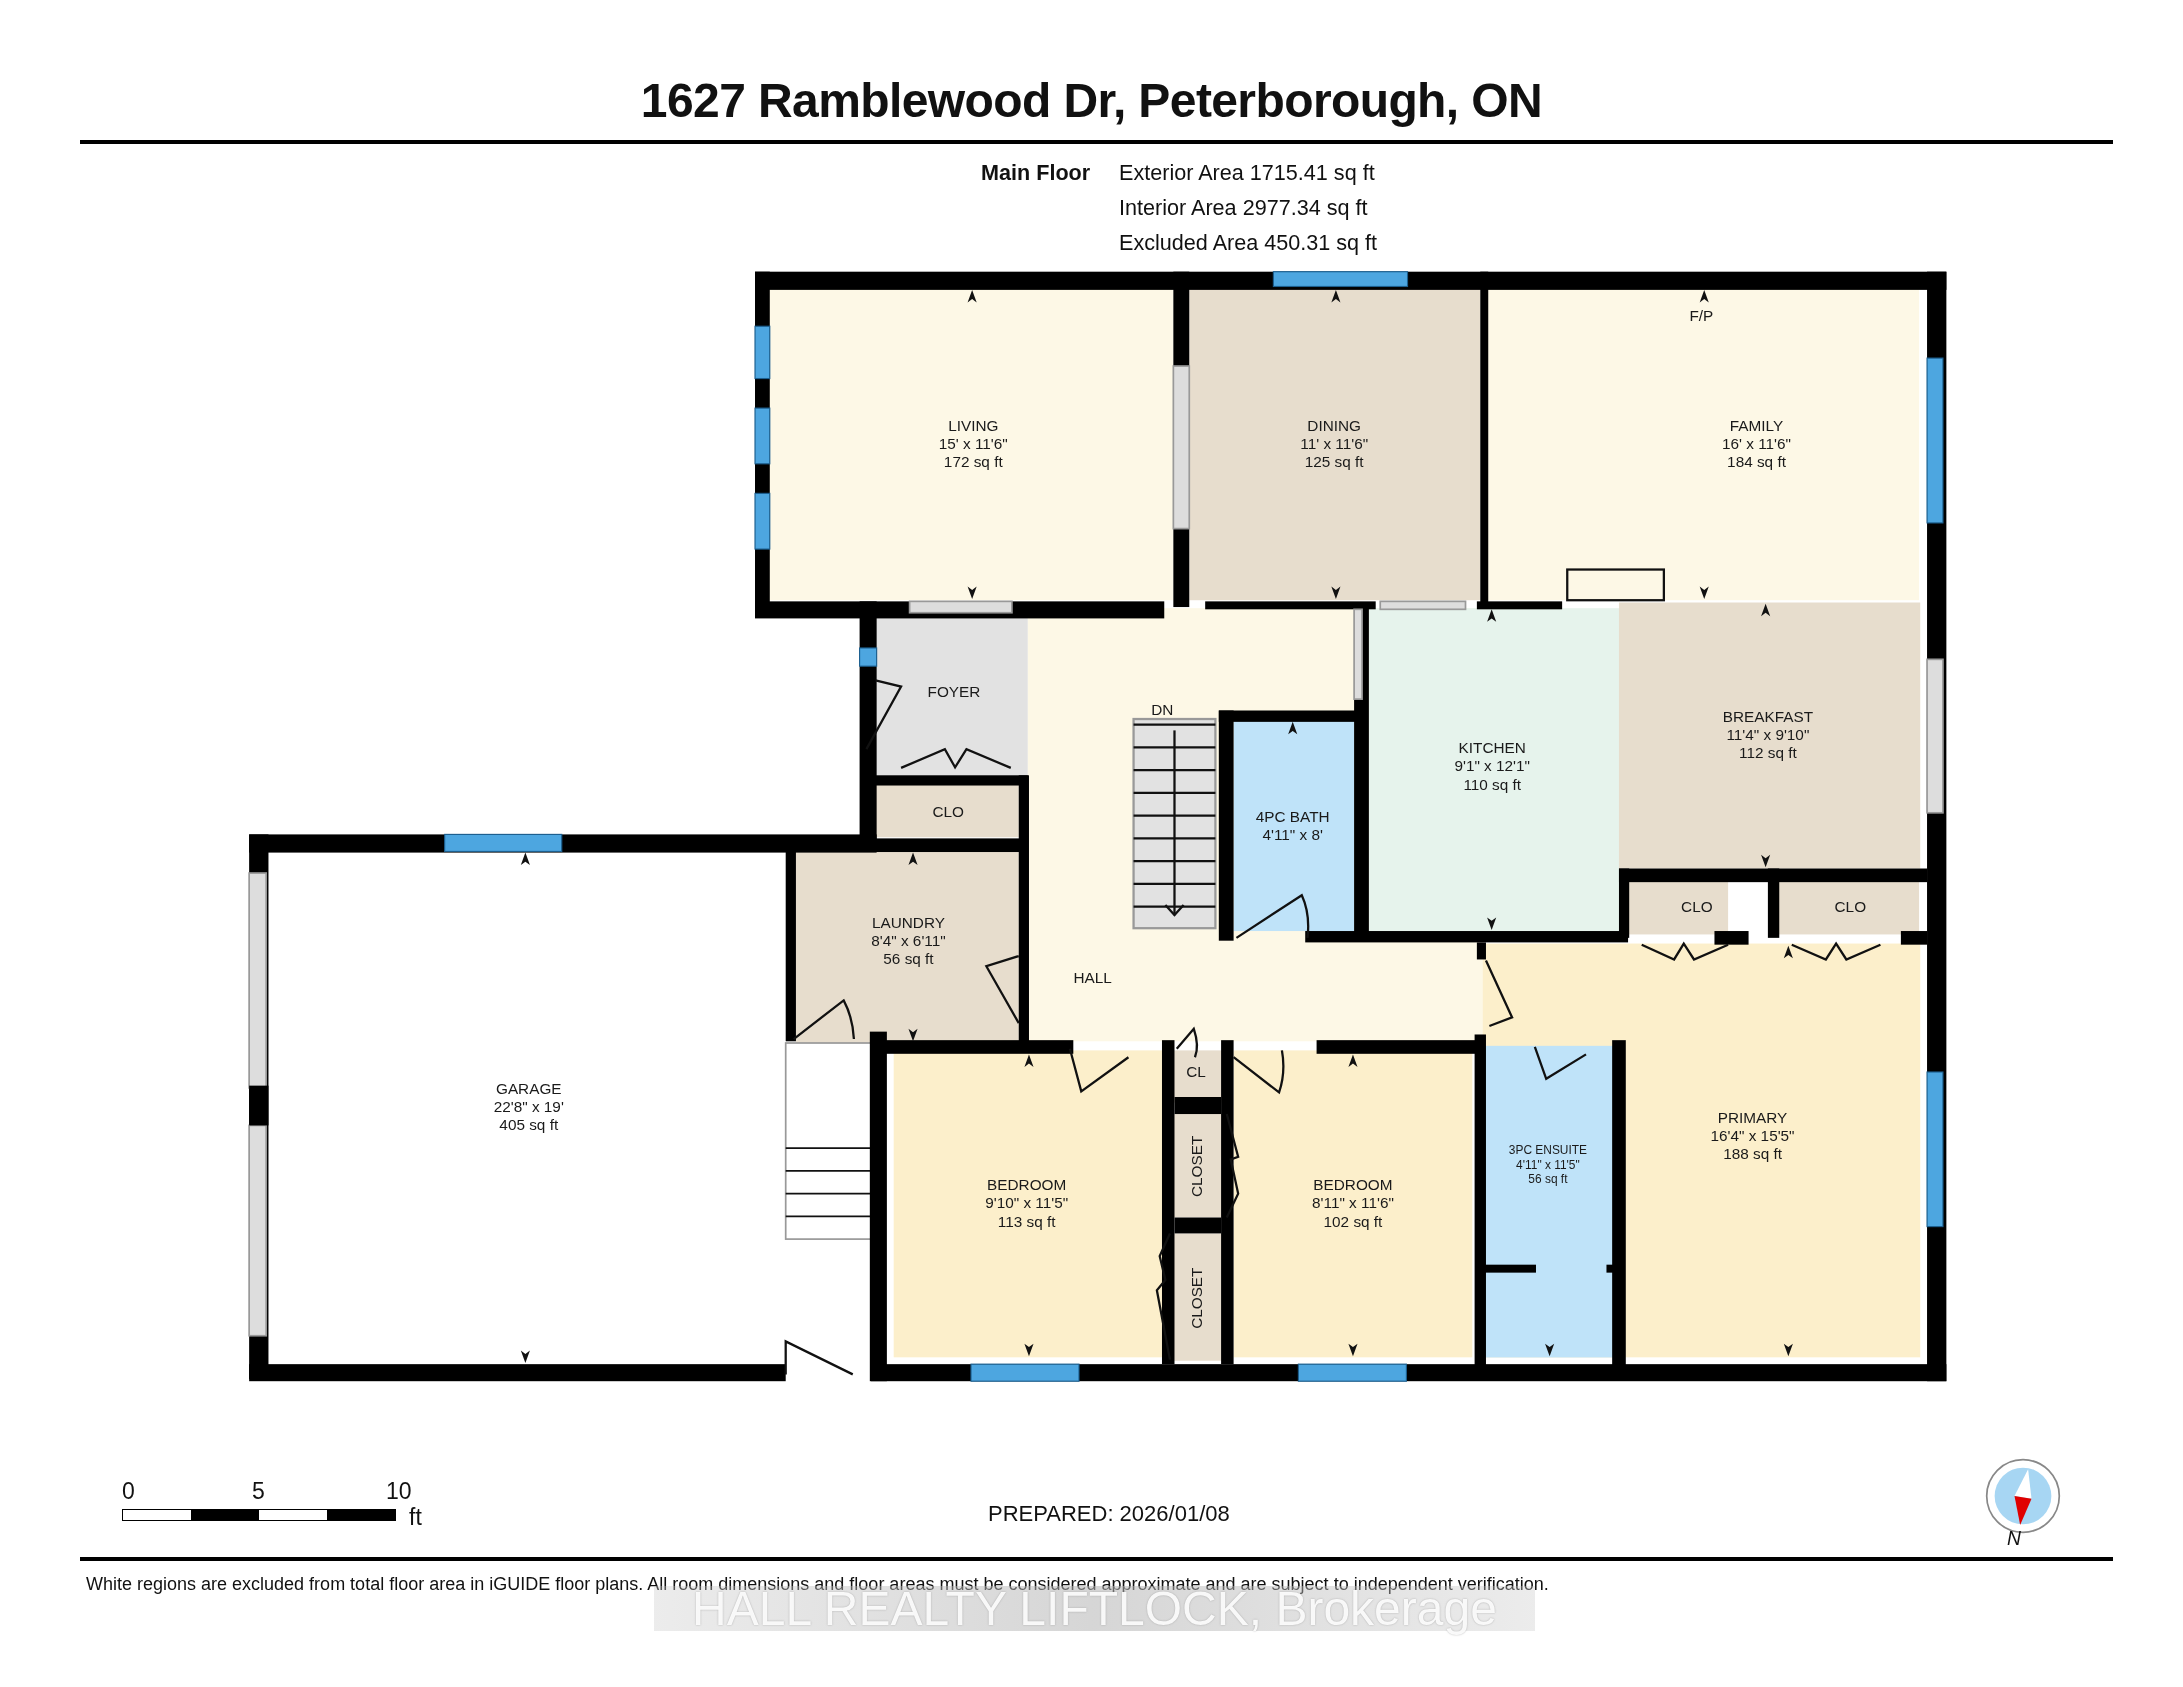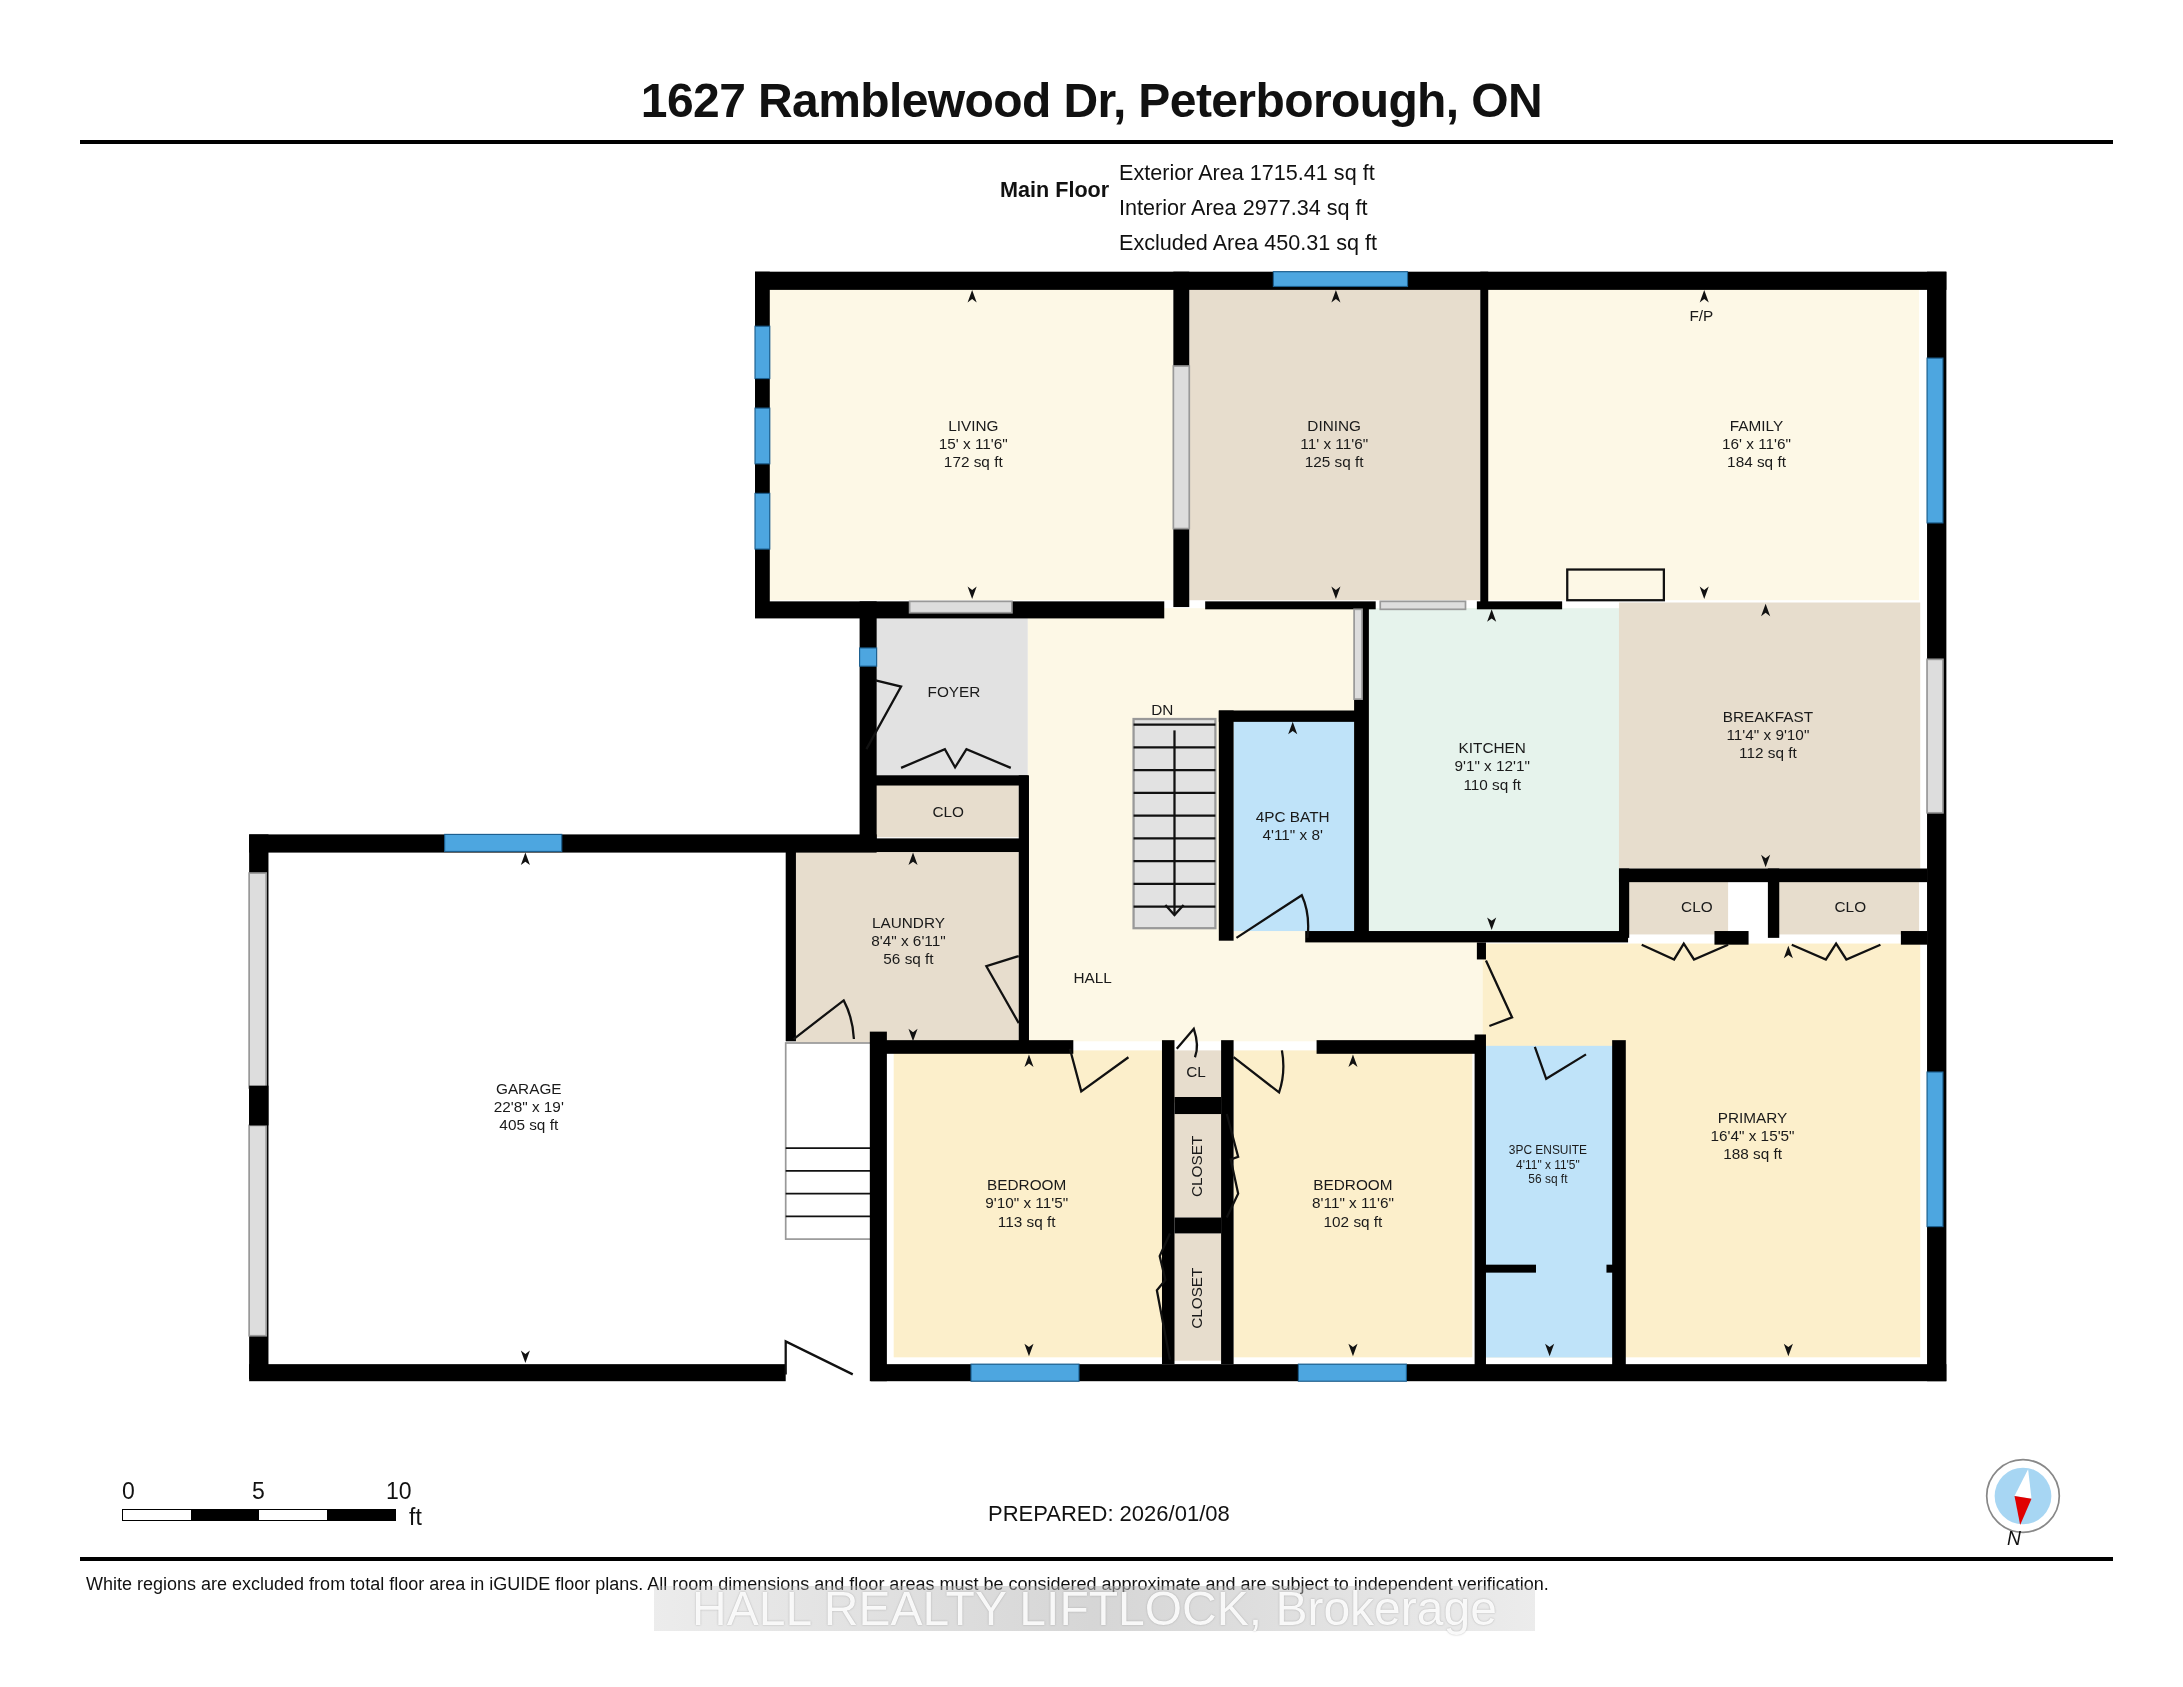--- a/index.html
+++ b/index.html
@@ -2,21 +2,21 @@
 <html style="font-size:9px"><head>
 <meta charset="utf-8">
 <style>
   html, body { margin: 0; padding: 0; background: #ffffff; }
   body { width: 2183px; height: 1687px; position: relative; overflow: hidden;
          font-family: "Liberation Sans", sans-serif; color: #111; }
   .title { position: absolute; left: 0; width: 2183px; top: 73px; text-align: center;
            font-size: 48px; font-weight: bold; letter-spacing: -0.6px; }
   .rule { position: absolute; left: 80px; width: 2033px; height: 4px; background: #000; }
   .area-block { position: absolute; top: 155px; left: 981px; font-size: 21.6px; line-height: 35px; }
-  .area-block .floor-name { position: absolute; left: 0; top: 17px; font-weight: bold; white-space: nowrap; margin-left: 19px; }
+  .area-block .floor-name { position: absolute; left: 0; top: 0; font-weight: bold; white-space: nowrap; }
   .area-block .lines { position: absolute; left: 138px; top: 0; white-space: nowrap; }
   svg.plan { position: absolute; left: 0; top: 0; }
   .room-label { font-family: "Liberation Sans", sans-serif; font-size: 27px; fill: #1a1a1a; text-anchor: middle; }
   .scale { position: absolute; left: 122px; top: 1478px; }
   .scale .ticks { position: relative; height: 28.4px; font-size: 23px; }
   .scale .ticks span { position: absolute; top: 0; }
   .scale .bar { position: absolute; top: 31px; left: 0; display: flex; border: 1.7px solid #000; height: 10.2px; }
   .scale .bar div { width: 68px; height: 10.2px; }
   .scale .unit { position: absolute; left: 287px; top: 25.6px; font-size: 23px; text-align: center; }
   .prepared { position: absolute; left: 988px; top: 1501px; font-size: 22px; }

